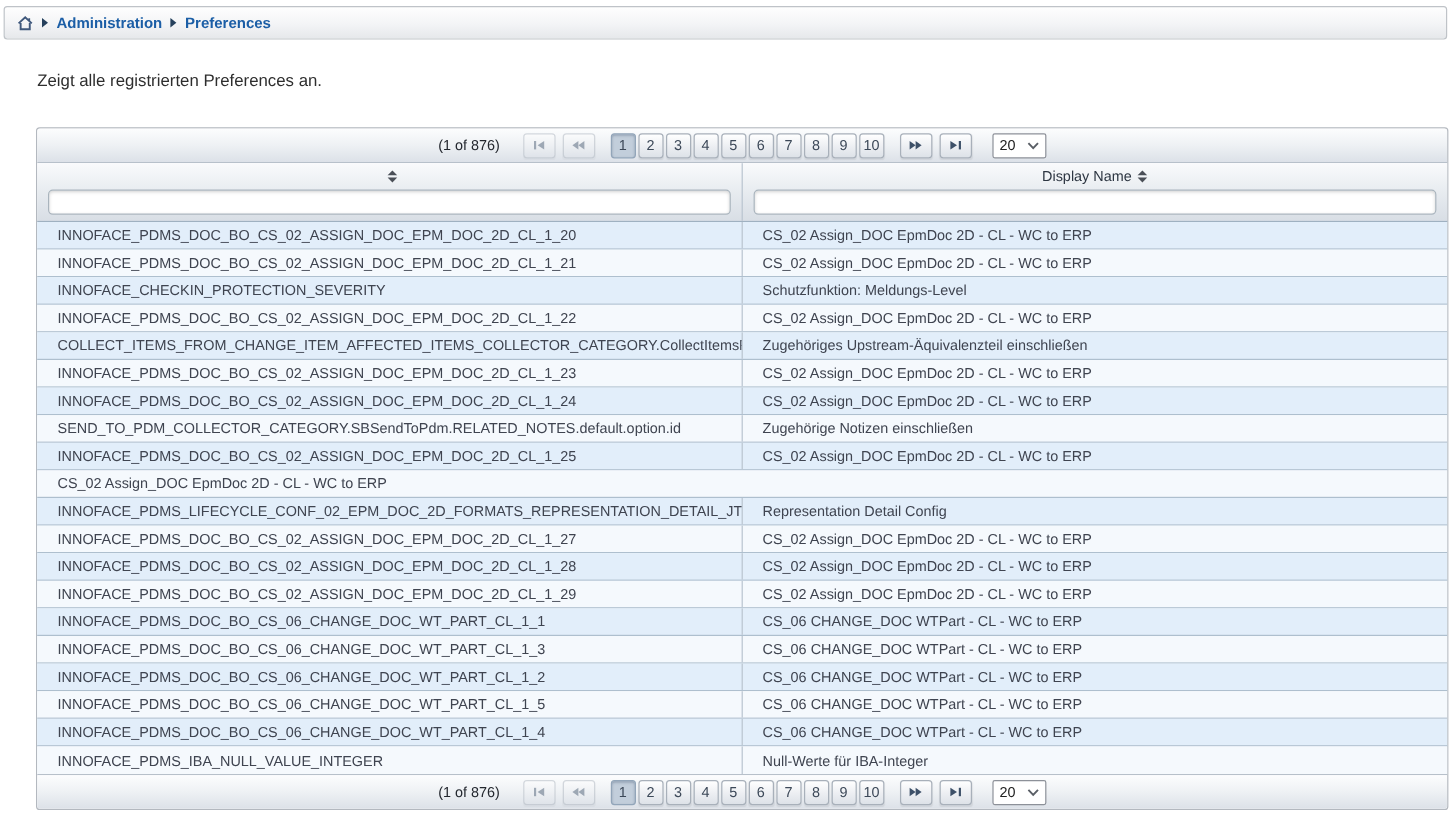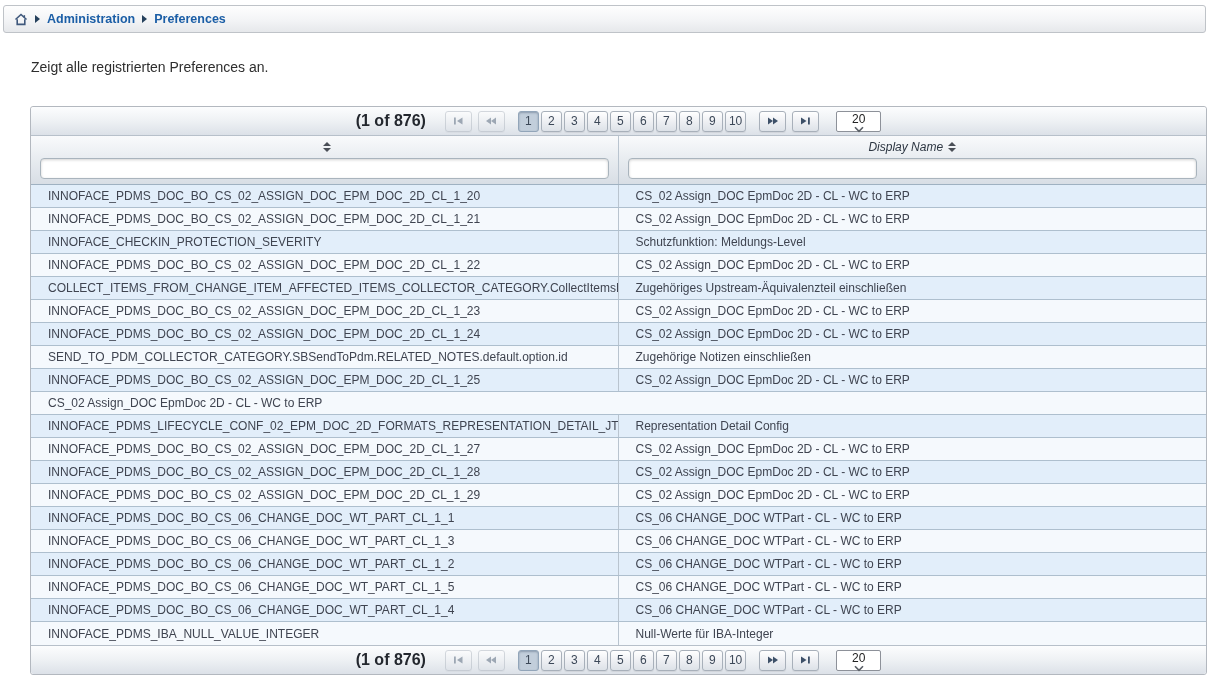--- a/index.html
+++ b/index.html
@@ -25,49 +25,49 @@
     margin: 31px 2px 0 30px; width: 1177px;
     border: 1px solid #b3b8bf; border-radius: 3px;
     background: #fff;
   }
   .paginator-bar {
     height: 29px; display: flex; align-items: center; justify-content: center; gap: 4px;
     background: linear-gradient(180deg, #fcfdfe 0%, #eef1f4 50%, #dce1e8 100%);
   }
   .paginator-bar.top { border-bottom: 1px solid #b7c0ca; border-radius: 3px 3px 0 0; }
   .paginator-bar.bottom { border-top: 1px solid #b7c0ca; border-radius: 0 0 3px 3px; }
-  .page-report { font-size: 16px; font-weight: bold; color: #23272e; margin-right: 14px; }
+  .page-report { font-size: 12px; font-weight: normal; color: #23272e; margin-right: 14px; }
   .pg-btn {
     height: 21px; min-width: 21px; padding: 0 3px;
     border: 1px solid #a8b0ba; border-radius: 3px;
     background: linear-gradient(180deg, #ffffff 0%, #eceef2 55%, #dde2e8 100%);
     color: #3c4858; font-size: 12px; font-family: "Liberation Sans", sans-serif;
     display: inline-flex; align-items: center; justify-content: center;
     margin: 0 1px; cursor: pointer; box-shadow: 0 1px 1px rgba(0,0,0,0.07);
   }
   .pg-btn.nav { min-width: 27px; }
   .pg-btn.disabled { opacity: 0.45; cursor: default; }
   .pg-btn.active {
     background: #c2cedb; border-color: #92a5b9;
     box-shadow: inset 0 1px 2px rgba(40,60,90,0.35); cursor: default;
   }
   .pg-pages { display: inline-flex; margin: 0 7px; }
   .rpp-select {
     margin-left: 12px; width: 45px; height: 21px;
     border: 1px solid #8d9199; border-radius: 2px; background: #ffffff;
     display: inline-flex; align-items: center; justify-content: space-between;
-    padding: 0 5px; font-size: 12px; color: #222; cursor: pointer; flex-direction: column;
+    padding: 0 5px; font-size: 12px; color: #222; cursor: pointer;
   }
   .arrow-ic svg { display: block; }
 
   
   .grid-head { display: flex; background: linear-gradient(180deg, #f9fafc 0%, #e9edf1 45%, #d8dee5 100%); border-bottom: 1px solid #9fb1c1; }
   .head-cell { width: 50%; padding: 2px 0 5px 0; }
   .head-cell.first { border-right: 1px solid #b9c4cf; }
-  .col-title { height: 18px; display: flex; align-items: center; justify-content: center; gap: 5px; font-size: 12px; color: #2d3642; cursor: pointer; font-style: italic; }
+  .col-title { height: 18px; display: flex; align-items: center; justify-content: center; gap: 5px; font-size: 12px; color: #2d3642; cursor: pointer; }
   .sort-icon { display: inline-flex; flex-direction: column; gap: 2px; }
   .sort-icon .up { width: 0; height: 0; border-bottom: 4px solid #4a4f57; border-left: 4px solid transparent; border-right: 4px solid transparent; }
   .sort-icon .dn { width: 0; height: 0; border-top: 4px solid #4a4f57; border-left: 4px solid transparent; border-right: 4px solid transparent; }
   .filter-input {
     display: block; width: calc(100% - 18px); margin: 2px 9px 0 9px; height: 21px;
     border: 1px solid #a9b4bd; border-radius: 4px; background: #fff;
     box-shadow: inset 0 1px 3px rgba(0,0,0,0.18);
     font-size: 12px; padding: 0 6px; font-family: "Liberation Sans", sans-serif;
   }
 

